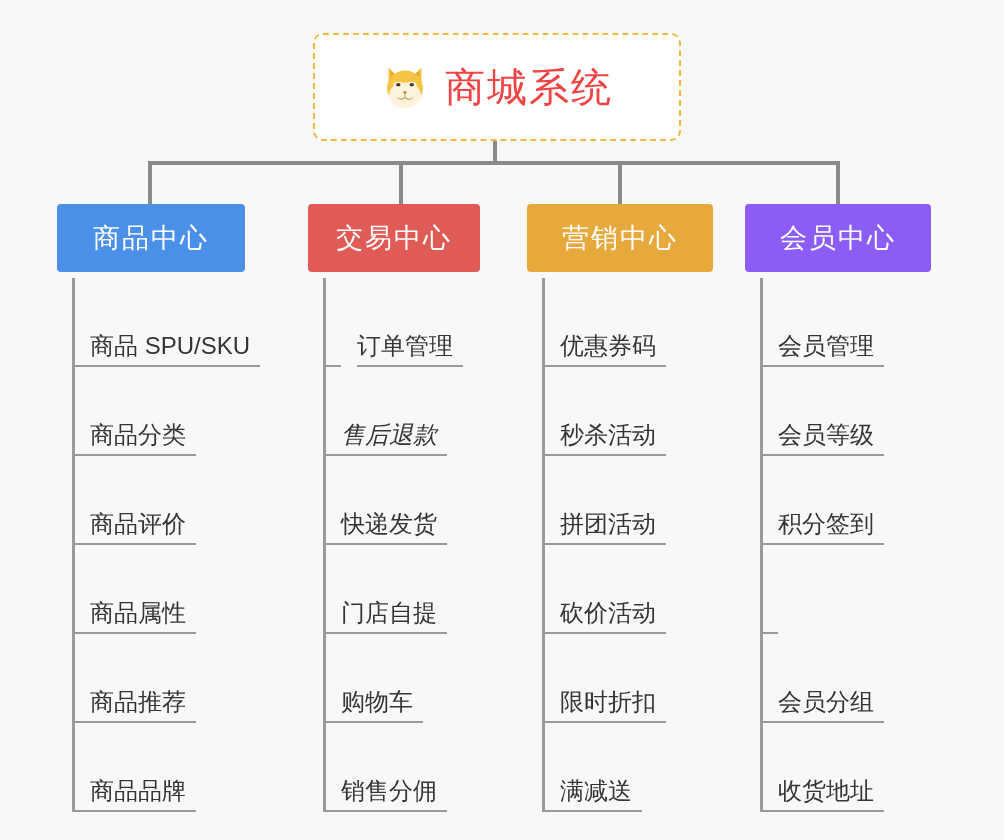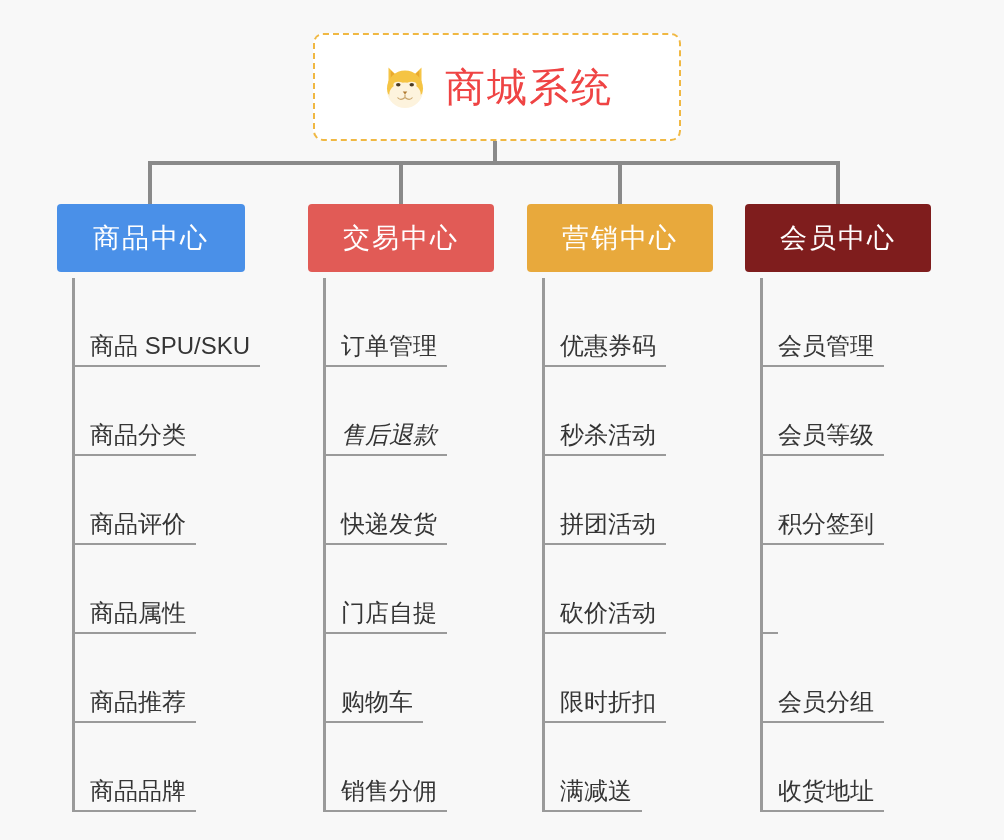--- a/index.html
+++ b/index.html
@@ -129,29 +129,29 @@
         <div class="item" style="padding-left: 15px;">
           <div class="item-rule" style="left: 15px; width: 18px;"></div>
           <span class="item-label" style="margin-left: 18px;">商品推荐</span>
         </div>
         <div class="item" style="padding-left: 15px;">
           <div class="item-rule" style="left: 15px; width: 18px;"></div>
           <span class="item-label" style="margin-left: 18px;">商品品牌</span>
         </div>
       </div>
     </div>
-  <div class="column" id="col-1" style="left:308px;width:186px;">
+  <div class="column" id="col-1" style="left:308px;width:172px;">
       <div class="cat-box" style="background: rgb(225, 91, 86);">
         <span>交易中心</span>
       </div>
       <div class="items">
         <div class="spine" style="left: 15px; top: 0px; height: 534px;"></div>
         <div class="item" style="padding-left: 15px;">
           <div class="item-rule" style="left: 15px; width: 18px;"></div>
-          <span class="item-label" style="margin-left: 18px;">订单管理</span>
+          <span class="item-label" style="margin-left: 34px;">订单管理</span>
         </div>
         <div class="item" style="padding-left: 15px;">
           <div class="item-rule" style="left: 15px; width: 18px;"></div>
           <span class="item-label" style="margin-left: 18px; font-style: italic;">售后退款</span>
         </div>
         <div class="item" style="padding-left: 15px;">
           <div class="item-rule" style="left: 15px; width: 18px;"></div>
           <span class="item-label" style="margin-left: 18px;">快递发货</span>
         </div>
         <div class="item" style="padding-left: 15px;">
@@ -194,21 +194,21 @@
           <div class="item-rule" style="left: 15px; width: 18px;"></div>
           <span class="item-label" style="margin-left: 18px;">限时折扣</span>
         </div>
         <div class="item" style="padding-left: 15px;">
           <div class="item-rule" style="left: 15px; width: 18px;"></div>
           <span class="item-label" style="margin-left: 18px;">满减送</span>
         </div>
       </div>
     </div>
   <div class="column" id="col-3" style="left:745px;width:186px;">
-      <div class="cat-box" style="background: #7f1d1d; justify-content: center;">
+      <div class="cat-box" style="background: #8b5cf6; justify-content: center;">
         <span>会员中心</span>
       </div>
       <div class="items">
         <div class="spine" style="left: 15px; top: 0px; height: 534px;"></div>
         <div class="item" style="padding-left: 15px;">
           <div class="item-rule" style="left: 15px; width: 18px;"></div>
           <span class="item-label" style="margin-left: 18px;">会员管理</span>
         </div>
         <div class="item" style="padding-left: 15px;">
           <div class="item-rule" style="left: 15px; width: 18px;"></div>

